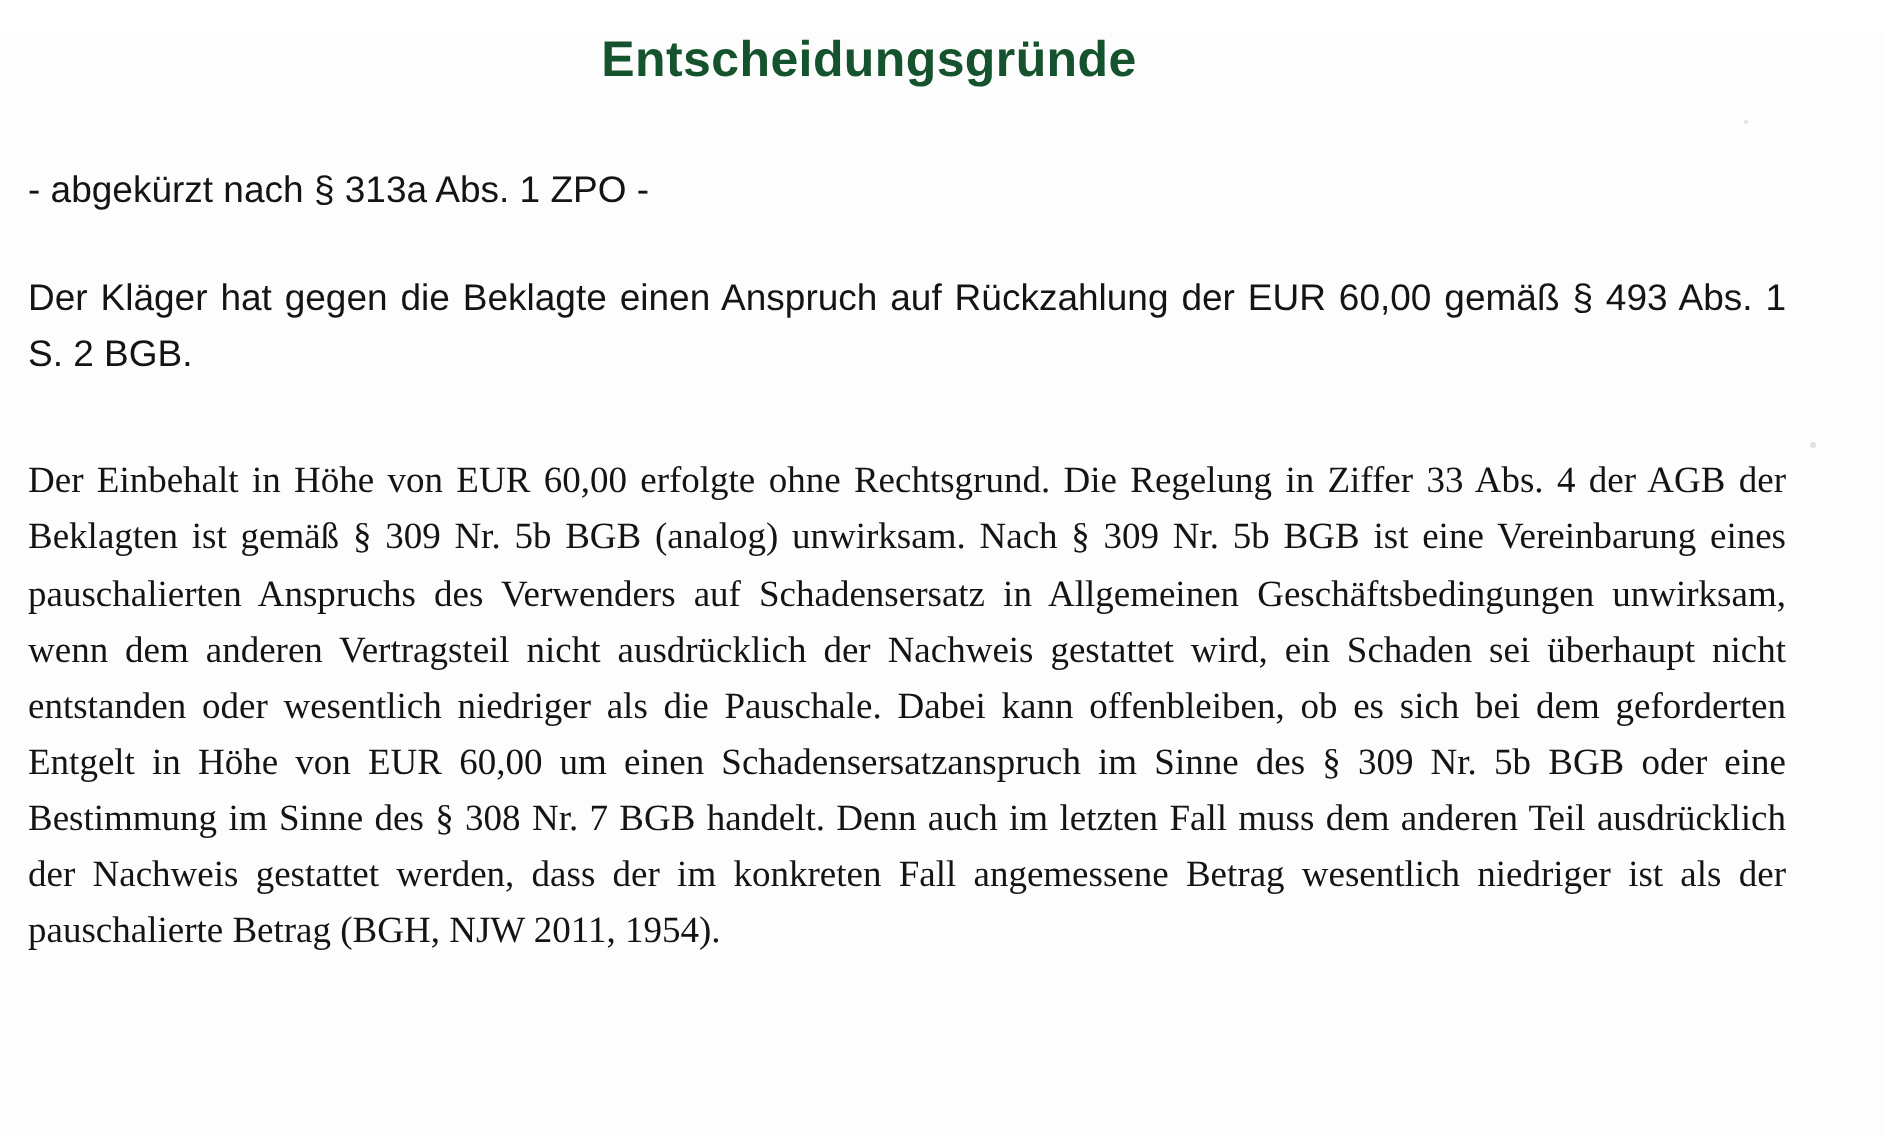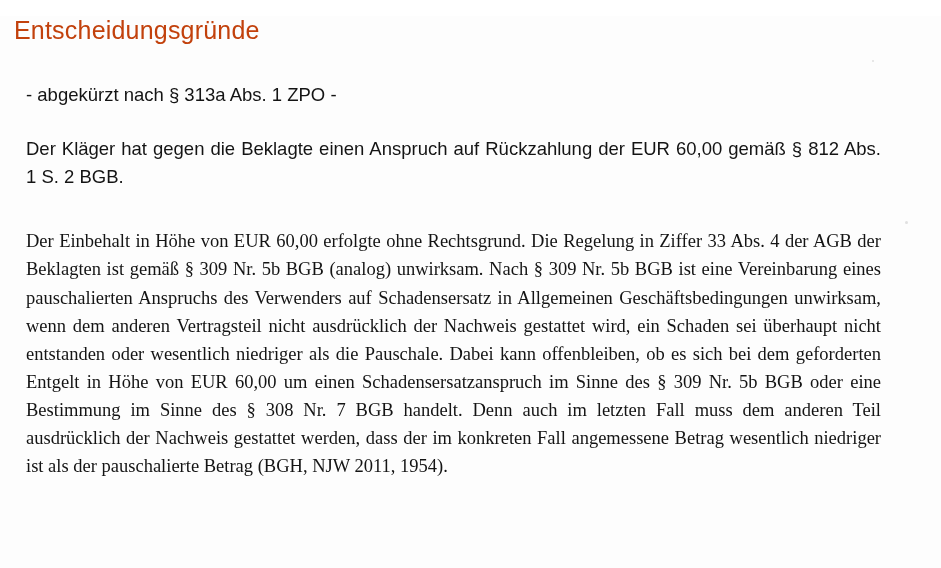--- a/index.html
+++ b/index.html
@@ -16,32 +16,33 @@
   }
   .page {
     position: relative;
     width: 941px;
     height: 568px;
     background: #fdfdfd;
     box-sizing: border-box;
     padding: 0 40px 0 14px;
   }
   .doc-title {
+    text-align: center;
     font-size: 25px;
-    font-weight: 400;
+    font-weight: 700;
     letter-spacing: 0.2px;
     margin: 16px 0 0 0;
     padding-right: 46px;
-    color: #c2410c;
+    color: #14532d;
   }
   .para {
     font-size: 18.5px;
     line-height: 1.52;
     color: #141414;
-    margin: 12px;
+    margin: 0;
   }
   .p-subtitle { margin-top: 36px; }
   .p-lead     { margin-top: 24px; }
   .p-claim    { margin-top: 26px; text-align: justify; }
   .p-main     { margin-top: 36px; text-align: justify; font-family: Liberation Serif, serif; }
   .p-claim, .p-main { padding-right: 8px; }
   
   .speck {
     position: absolute;
     background: #c9c9c9;
@@ -52,20 +53,20 @@
 </head>
 <body>
 
 <div class="page">
 
   <h1 class="doc-title">Entscheidungsgründe</h1>
 
   <p class="para p-subtitle">- abgekürzt nach § 313a Abs. 1 ZPO -</p>
 
 
-  <p class="para p-claim">Der Kläger hat gegen die Beklagte einen Anspruch auf Rückzahlung der EUR 60,00 gemäß § 812 Abs. 1 S. 2 BGB.</p>
+  <p class="para p-claim">Der Kläger hat gegen die Beklagte einen Anspruch auf Rückzahlung der EUR 60,00 gemäß § 493 Abs. 1 S. 2 BGB.</p>
 
   <p class="para p-main">Der Einbehalt in Höhe von EUR 60,00 erfolgte ohne Rechtsgrund. Die Regelung in Ziffer 33 Abs. 4 der AGB der Beklagten ist gemäß § 309 Nr. 5b BGB (analog) unwirksam. Nach § 309 Nr. 5b BGB ist eine Vereinbarung eines pauschalierten Anspruchs des Verwenders auf Schadensersatz in Allgemeinen Geschäftsbedingungen unwirksam, wenn dem anderen Vertragsteil nicht ausdrücklich der Nachweis gestattet wird, ein Schaden sei überhaupt nicht entstanden oder wesentlich niedriger als die Pauschale. Dabei kann offenbleiben, ob es sich bei dem geforderten Entgelt in Höhe von EUR 60,00 um einen Schadensersatzanspruch im Sinne des § 309 Nr. 5b BGB oder eine Bestimmung im Sinne des § 308 Nr. 7 BGB handelt. Denn auch im letzten Fall muss dem anderen Teil ausdrücklich der Nachweis gestattet werden, dass der im konkreten Fall angemessene Betrag wesentlich niedriger ist als der pauschalierte Betrag (BGH, NJW 2011, 1954).</p>
 
   <span class="speck" style="left:905px; top:205px; width:3px; height:3px;"></span>
   <span class="speck" style="left:872px; top:44px; width:2px; height:2px;"></span>
 
 </div>
 
 </body></html>

